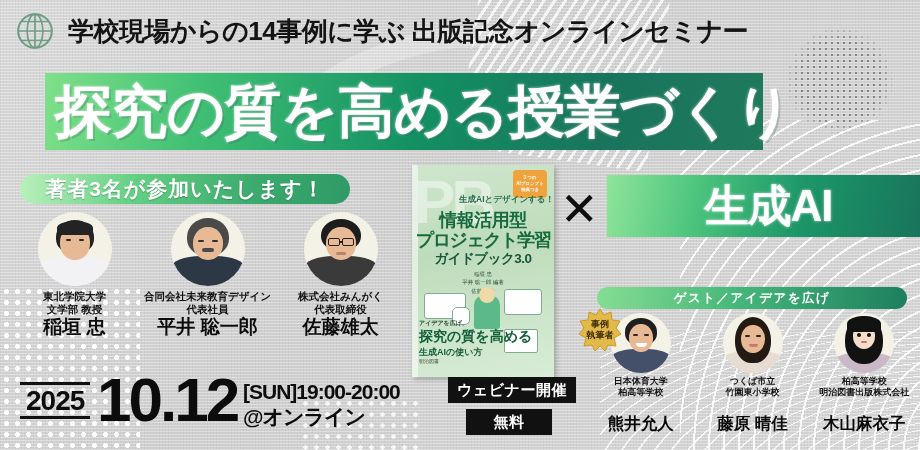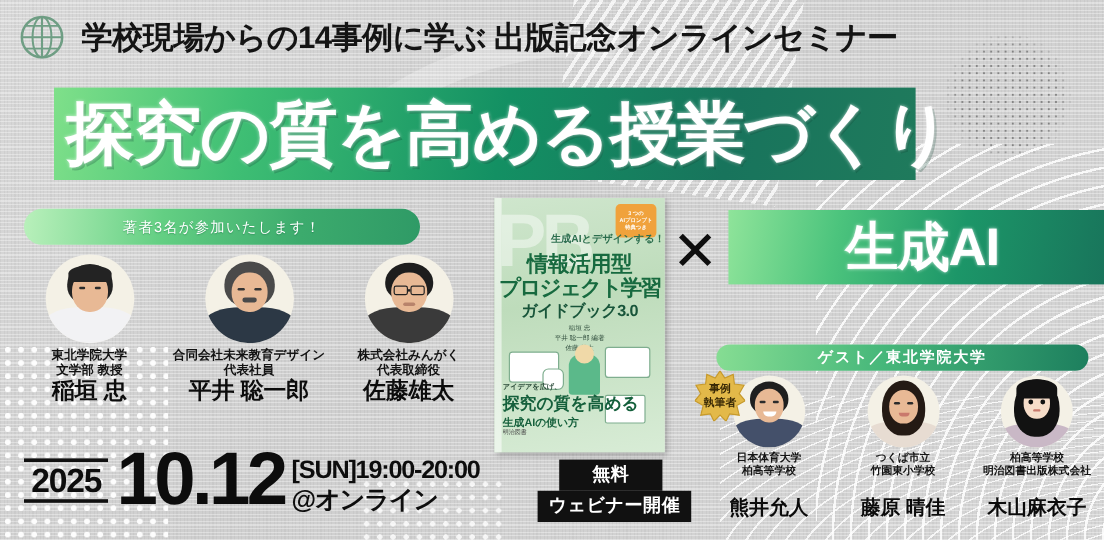--- a/index.html
+++ b/index.html
@@ -79,21 +79,21 @@
   }
 
   
   .authors-pill {
     position:absolute; left:20px; top:174px; width:330px; height:30px;
     border-radius:15px;
     background:linear-gradient(95deg,#b9f0bb 0%,#63cf83 35%,#3cab6d 70%,#2f9a66 100%);
     display:flex; align-items:center; justify-content:center;
   }
   .authors-pill span {
-    font-size:12px; font-weight:normal; color:#ffffff; letter-spacing:1px;
+    font-size:21px; font-weight:bold; color:#ffffff; letter-spacing:1px;
     text-shadow:0 1px 1px rgba(0,80,50,.35);
   }
 
   
   .authors { position:absolute; left:8px; top:212px; width:400px; display:flex; }
   .author { width:133px; text-align:center; }
   .ph {
     width:74px; height:74px; border-radius:50%; margin:0 auto 4px;
     background:#f4f1e6; position:relative; overflow:hidden;
   }
@@ -306,21 +306,21 @@
       <div class="d">明治図書</div>
     </div>
   </div>
 
   <div class="xmark">✕</div>
   <div class="ai-band">
     <span>生成AI</span>
   </div>
 
   <div class="guest-pill">
-    <span>ゲスト／東北学院大学</span>
+    <span>ゲスト／アイデアを広げ</span>
   </div>
 
   <div class="guests">
     <div class="guest">
       <svg class="gold-badge" viewBox="0 0 42 42" style="position:absolute;left:-6px;top:-4px;">
         <polygon points="21,0 25,6 32,3 33,11 41,12 37,19 42,25 35,29 37,37 29,36 26,42 21,37 16,42 13,36 5,37 7,29 0,25 5,19 1,12 9,11 10,3 17,6" fill="#e3b949" stroke="#c79a2c" stroke-width="1"></polygon>
         <text x="21" y="18" text-anchor="middle" font-size="9" font-weight="bold" fill="#3a2a06" font-family="'Liberation Sans',sans-serif">事例</text>
         <text x="21" y="29" text-anchor="middle" font-size="9" font-weight="bold" fill="#3a2a06" font-family="'Liberation Sans',sans-serif">執筆者</text>
       </svg>
       <div class="gph">
@@ -370,17 +370,17 @@
     <div class="year">2025</div>
   </div>
   <div class="mday">10.12</div>
 
   <div class="timewrap">
     <div class="time">[SUN]19:00-20:00</div>
     <div class="place">@オンライン</div>
   </div>
 
   <div class="tagwrap">
+    <div class="tag">ウェビナー開催</div>
     <div class="tag small">無料</div>
-    <div class="tag">ウェビナー開催</div>
   </div>
 
 </div>
 
 </body></html>

